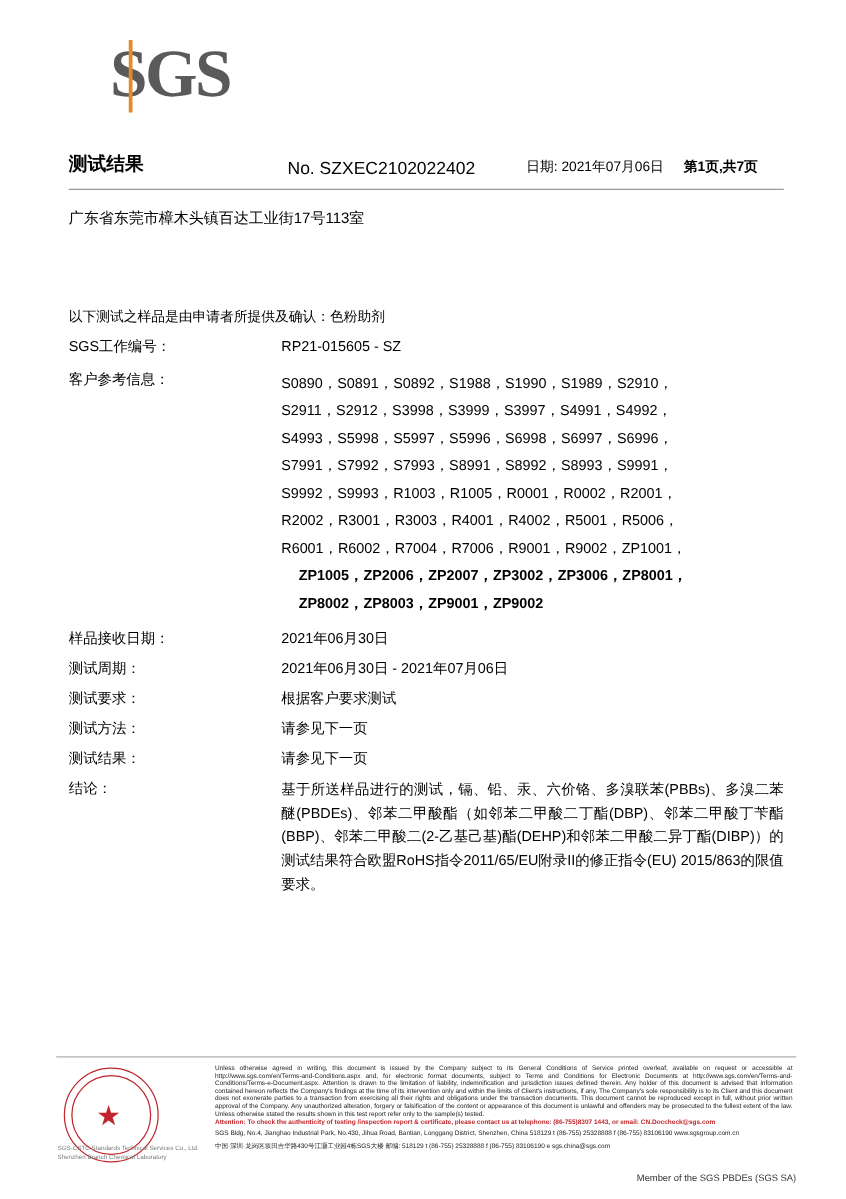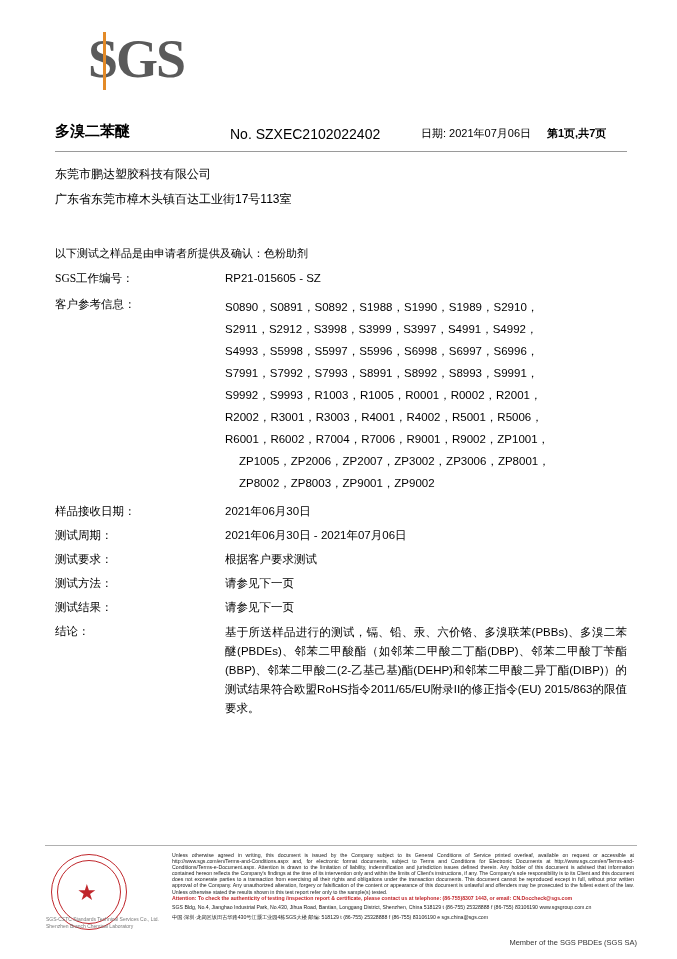--- a/index.html
+++ b/index.html
@@ -115,34 +115,34 @@
   }
   .field-row {
     display: flex;
     align-items: flex-start;
     margin-bottom: 9px;
   }
   .field-label {
     width: 170px;
     flex: 0 0 170px;
     line-height: 17px;
-    font-family: Liberation Serif, serif;
   }
   .field-value {
     flex: 1 1 auto;
     line-height: 17px;
   }
   .ref-list {
     line-height: 22px;
   }
   .ref-list div {
     white-space: pre;
   }
   .ref-indent {
     padding-left: 14px;
+    font-weight: bold;
   }
 
   .field-row.tight { margin-bottom: 7px; }
 
   .conclusion {
     line-height: 19px;
     text-align: justify;
   }
 
   
@@ -230,29 +230,28 @@
 <body>
 
 <div class="page">
 
   <div class="logo-block">
     <div class="logo-text">SGS</div>
   </div>
   <div class="logo-bar"></div>
 
   <div class="title-row">
-    <div class="doc-title">多溴二苯醚</div>
+    <div class="doc-title">测试结果</div>
     <div class="doc-no">No. SZXEC2102022402</div>
     <div class="doc-date">日期: 2021年07月06日</div>
     <div class="doc-page">第1页,共7页</div>
   </div>
   <div class="rule"></div>
 
   <div class="company">
-    <div>东莞市鹏达塑胶科技有限公司</div>
     <div>广东省东莞市樟木头镇百达工业街17号113室</div>
   </div>
 
   <div class="intro">以下测试之样品是由申请者所提供及确认：色粉助剂</div>
 
   <div class="fields">
 
     <div class="field-row">
       <div class="field-label">SGS工作编号：</div>
       <div class="field-value">RP21-015605 - SZ</div>

